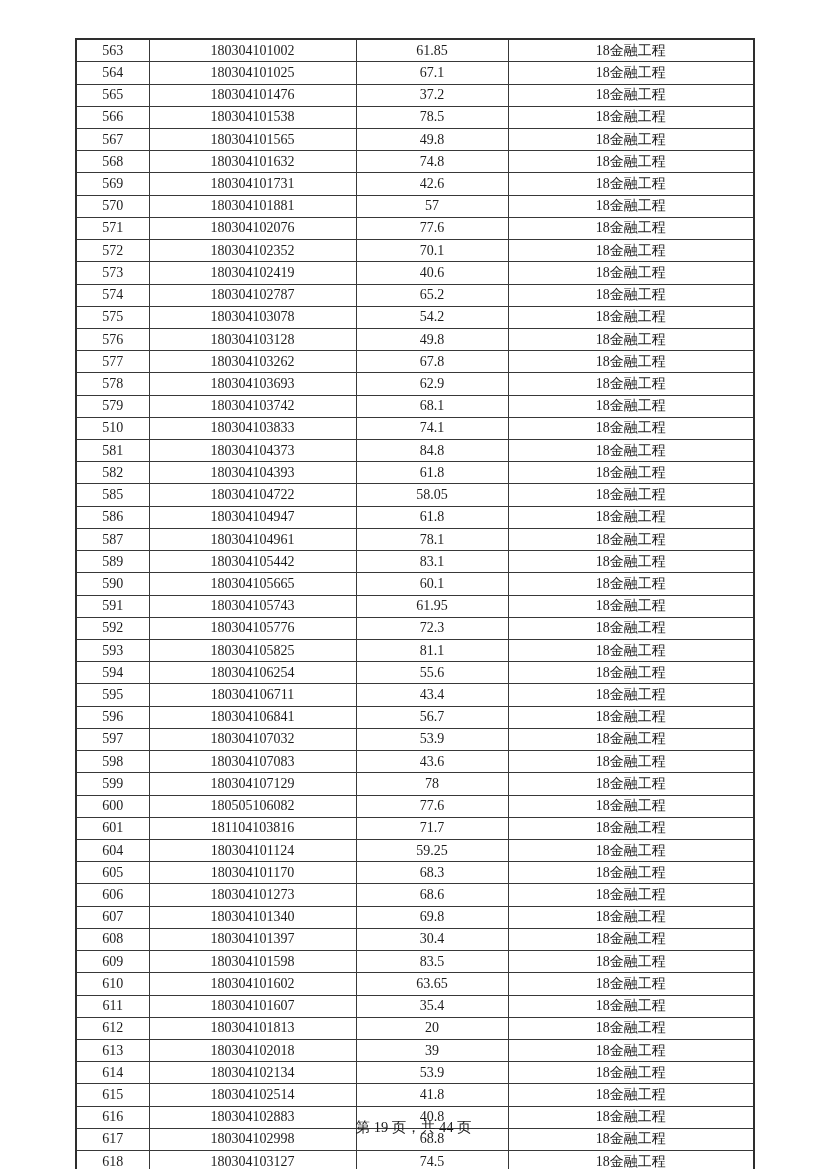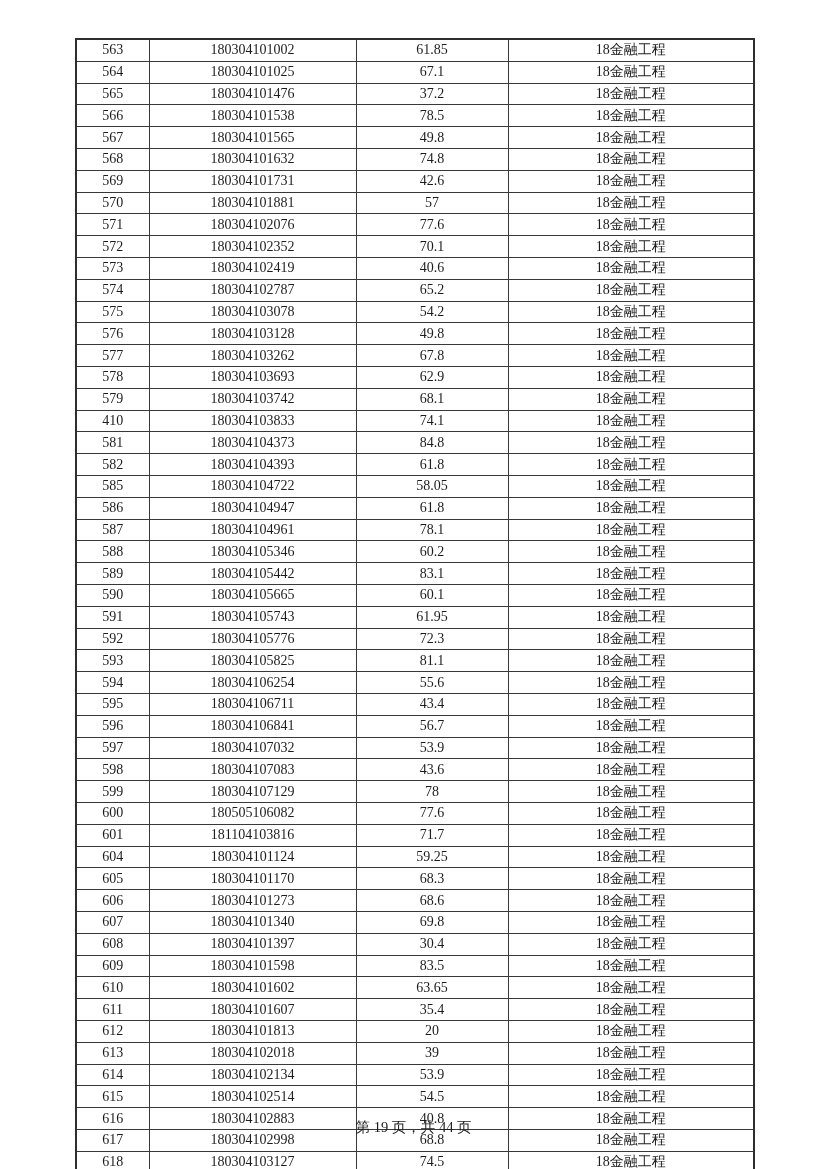--- a/index.html
+++ b/index.html
@@ -153,21 +153,21 @@
           <td>62.9</td>
           <td>18金融工程</td>
         </tr>
         <tr>
           <td>579</td>
           <td>180304103742</td>
           <td>68.1</td>
           <td>18金融工程</td>
         </tr>
         <tr>
-          <td>410</td>
+          <td>510</td>
           <td>180304103833</td>
           <td>74.1</td>
           <td>18金融工程</td>
         </tr>
         <tr>
           <td>581</td>
           <td>180304104373</td>
           <td>84.8</td>
           <td>18金融工程</td>
         </tr>
@@ -189,26 +189,20 @@
           <td>61.8</td>
           <td>18金融工程</td>
         </tr>
         <tr>
           <td>587</td>
           <td>180304104961</td>
           <td>78.1</td>
           <td>18金融工程</td>
         </tr>
         <tr>
-          <td>588</td>
-          <td>180304105346</td>
-          <td>60.2</td>
-          <td>18金融工程</td>
-        </tr>
-        <tr>
           <td>589</td>
           <td>180304105442</td>
           <td>83.1</td>
           <td>18金融工程</td>
         </tr>
         <tr>
           <td>590</td>
           <td>180304105665</td>
           <td>60.1</td>
           <td>18金融工程</td>
@@ -341,21 +335,21 @@
         </tr>
         <tr>
           <td>614</td>
           <td>180304102134</td>
           <td>53.9</td>
           <td>18金融工程</td>
         </tr>
         <tr>
           <td>615</td>
           <td>180304102514</td>
-          <td>54.5</td>
+          <td>41.8</td>
           <td>18金融工程</td>
         </tr>
         <tr>
           <td>616</td>
           <td>180304102883</td>
           <td>40.8</td>
           <td>18金融工程</td>
         </tr>
         <tr>
           <td>617</td>

